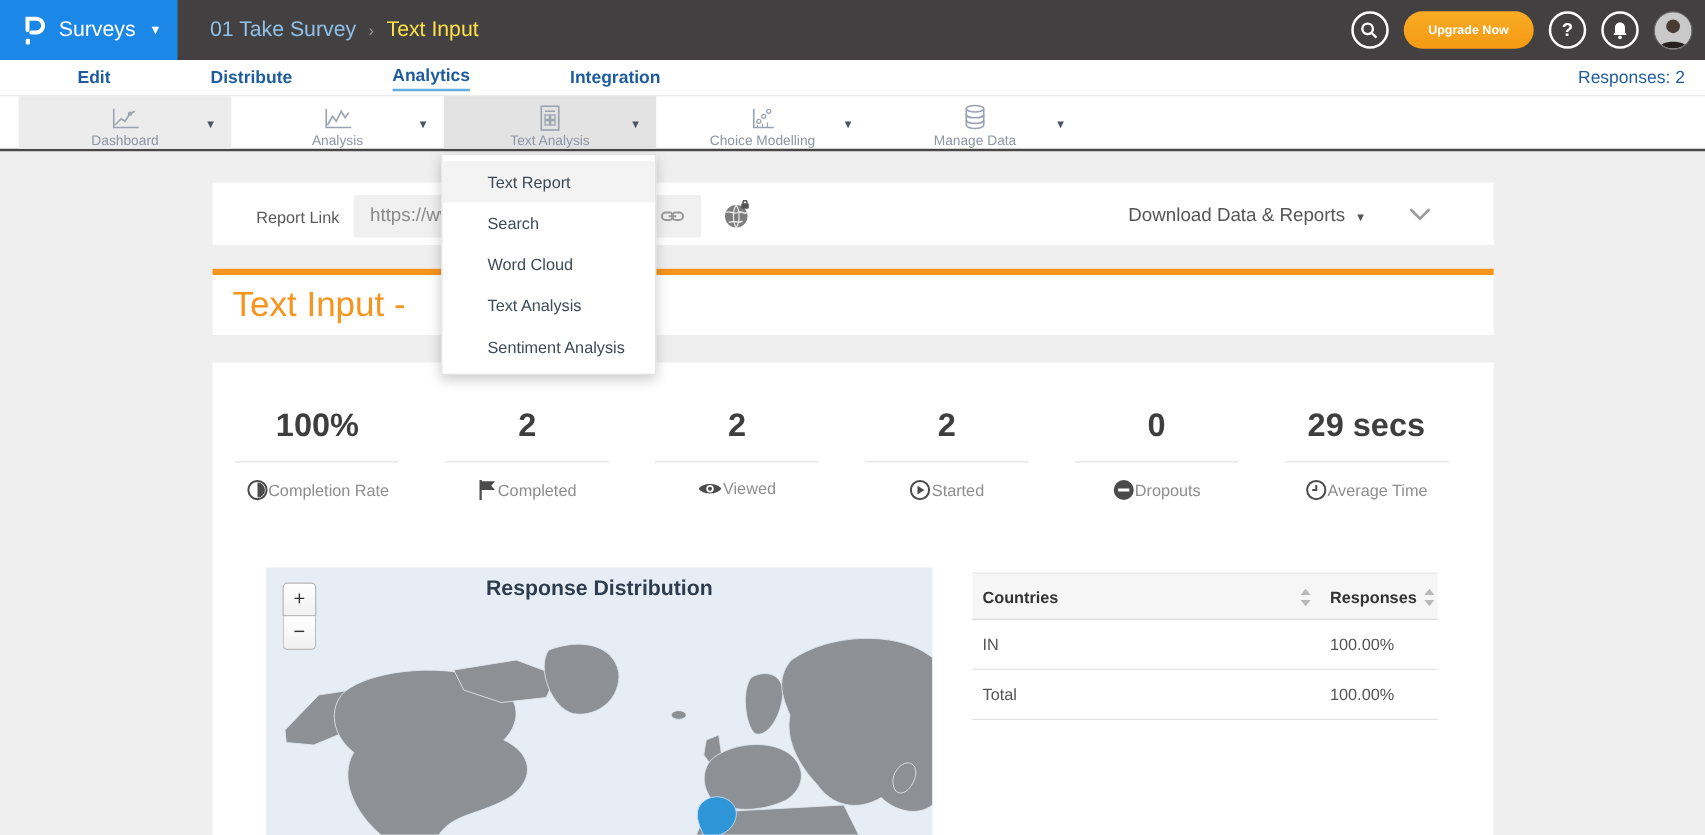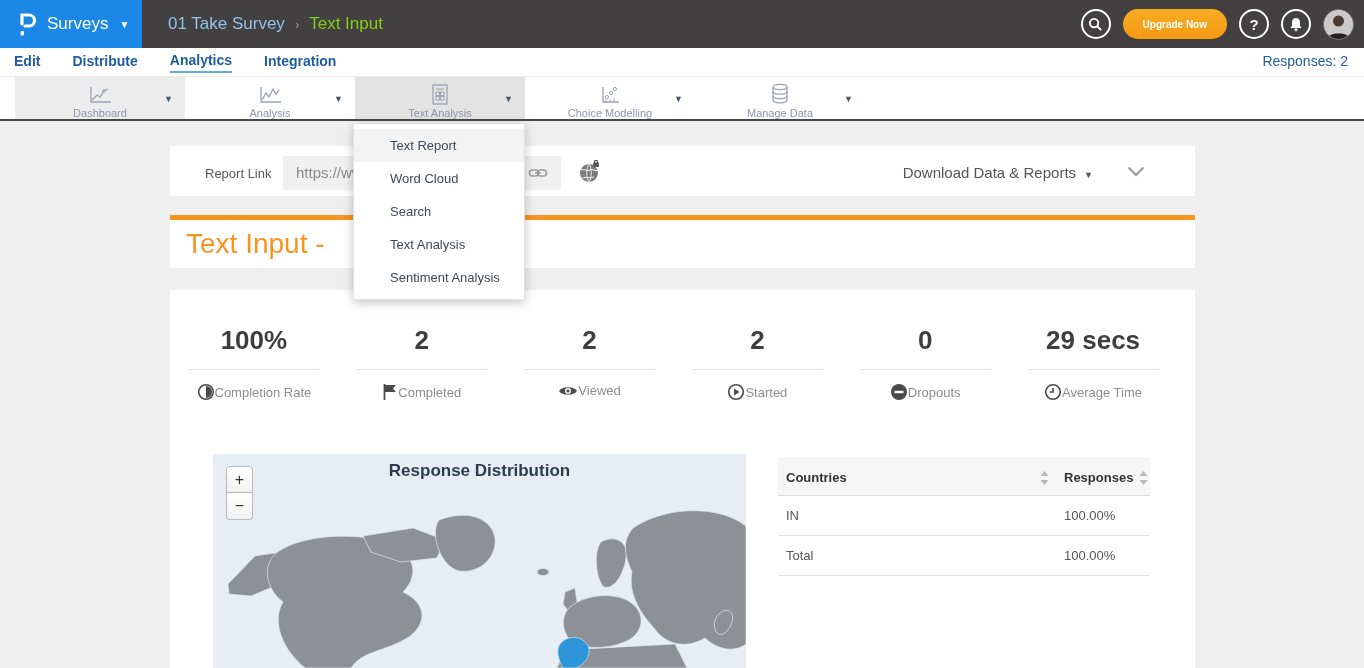--- a/index.html
+++ b/index.html
@@ -9,34 +9,34 @@
   
   .topbar { position:absolute; left:0; top:0; width:1364px; height:48px; background:#434041; }
   .logo-box { position:absolute; left:0; top:0; width:142px; height:48px; background:#1b87e6;
     display:flex; align-items:center; padding-left:18px; gap:9px; cursor:pointer; }
   .logo-p { width:20px; height:26px; }
   .product-name { color:#fff; font-size:17px; }
   .logo-caret { color:#fff; font-size:10px; margin-left:2px; }
   .breadcrumb { position:absolute; left:168px; top:0; height:48px; display:flex; align-items:center; gap:10px; font-size:17px; }
   .crumb-link { color:#8fc1ea; cursor:pointer; }
   .crumb-sep { color:#9a9a9a; font-size:13px; }
-  .crumb-current { color:#84cc16; }
+  .crumb-current { color:#fde047; }
   .topbar-right { position:absolute; right:10px; top:0; height:48px; display:flex; align-items:center; gap:12px; }
   .circle-btn { width:30px; height:30px; border:2px solid #fff; border-radius:50%;
     display:flex; align-items:center; justify-content:center; color:#fff; cursor:pointer; }
   .circle-btn.q { font-size:15px; font-weight:bold; }
   .upgrade-btn { height:30px; padding:0 20px; background:linear-gradient(#f9ab24,#f59a13);
     border:none; border-radius:15px; color:#fff; font-weight:bold; font-size:10px; cursor:pointer;
     font-family:"Liberation Sans", sans-serif; }
   .avatar { width:31px; height:31px; border-radius:50%; background:#c9c9c9; overflow:hidden; border:1px solid #6a6a6a; cursor:pointer; }
 
   
   .navrow { position:absolute; left:0; top:48px; width:1364px; height:28px; background:#fff; }
   .navrow .links { position:absolute; left:14px; top:0; height:28px; display:flex; align-items:center; gap:32px; }
-  .nav-link { color:#1e5c9e; font-size:14px; font-weight:bold; cursor:pointer; padding-bottom:3px; }
+  .nav-link { color:#1e5c9e; font-size:14px; font-weight:bold; cursor:pointer; padding-bottom:3px;margin-left:48px; }
   .nav-link.active { border-bottom:2px solid #62aee0; }
   .responses { position:absolute; right:16px; top:5px; color:#1e5c9e; font-size:14px; }
 
   
   .tabstrip { position:absolute; left:0; top:76px; width:1364px; height:45px; background:#fff;
     border-top:1px solid #ececec; border-bottom:2px solid #4a4747; display:flex; padding-left:15px; }
   .tab { width:170px; height:100%; position:relative; cursor:pointer; text-align:center; padding-top:4px; }
   .tab.gray { background:#ececec; }
   .tab.open { background:#e3e3e3; }
   .tab .ticon { height:24px; display:flex; align-items:flex-end; justify-content:center; }
@@ -360,17 +360,17 @@
     </div>
     <div class="ct-row">
       <span class="ct-c1">Total</span>
       <span class="ct-c2">100.00%</span>
     </div>
   </div>
 </div>
 
 <div class="dropdown">
   <div class="dd-item highlight">Text Report</div>
+  <div class="dd-item">Search</div>
   <div class="dd-item">Word Cloud</div>
-  <div class="dd-item">Search</div>
   <div class="dd-item">Text Analysis</div>
   <div class="dd-item">Sentiment Analysis</div>
 </div>
 
 </body></html>

